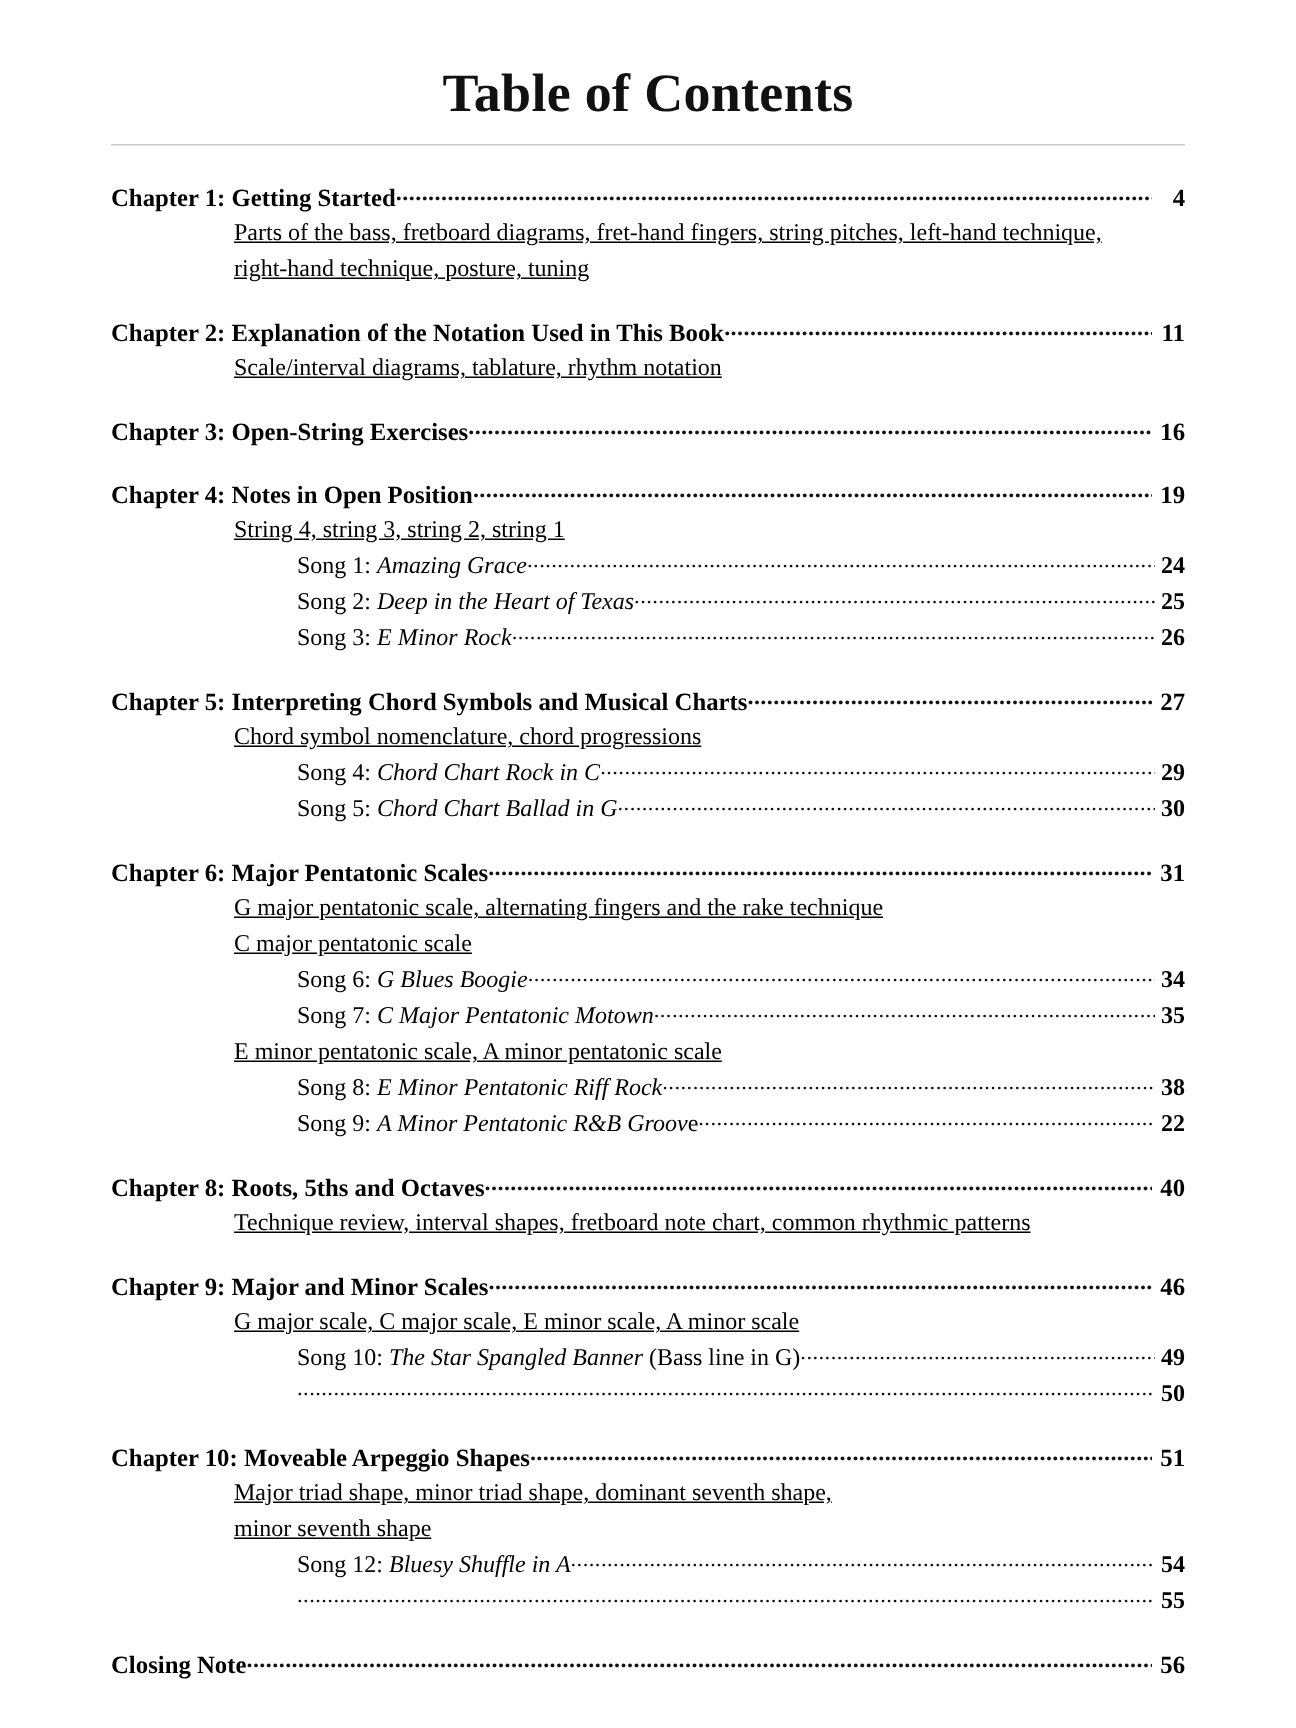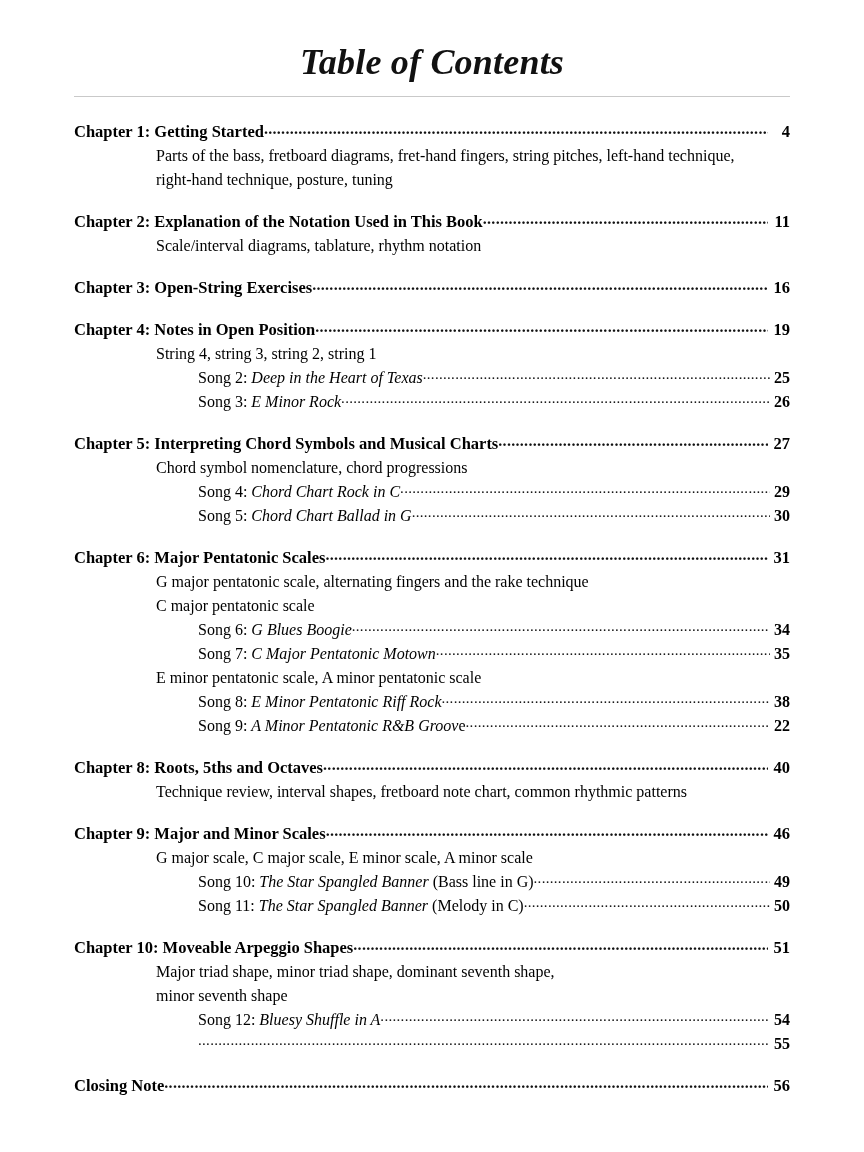--- a/index.html
+++ b/index.html
@@ -26,21 +26,20 @@
   
   .doc-title {
     text-align: center;
     font-size: 36px;
     font-weight: bold;
     letter-spacing: 0.2px;
     margin: 0;
     padding-top: 42px;
     line-height: 1.15;
     color: #111111;
-    font-style: italic;
   }
   .title-rule {
     height: 0;
     border: 0;
     border-top: 1px solid #c9c9c9;
     margin: 13px 0 0 0;
     width: 716px;
   }
 
   
@@ -93,20 +92,21 @@
   .chapter:first-child { margin-top: 0; }
   .chapter .page-num { min-width: 22px; font-size: 16.5px; }
   .chapter .leader::after { font-size: 16px; letter-spacing: 0.3px; }
 
   
   .desc {
     font-size: 16px;
     margin-left: 82px;
     line-height: 24px;
     white-space: nowrap;
+    text-decoration: underline;
   }
 
   
   .song {
     font-size: 16px;
     margin-left: 124px;
     width: 592px;
   }
   .song .page-num { min-width: 20px; font-size: 16px; }
   .song .leader::after { font-size: 15px; letter-spacing: 0.3px; }
@@ -142,20 +142,25 @@
         <span class="leader"></span>
         <span class="page-num">16</span>
       </div>
       <div class="entry chapter">
         <span class="label">Chapter 4: Notes in Open Position</span>
         <span class="leader"></span>
         <span class="page-num">19</span>
       </div>
       <div class="desc">String 4, string 3, string 2, string 1</div>
       <div class="entry song">
+        <span class="label"><span>Song 1: </span><span class="song-title">Amazing Grace</span><span class="song-suffix"> </span></span>
+        <span class="leader"></span>
+        <span class="page-num">24</span>
+      </div>
+      <div class="entry song">
         <span class="label"><span>Song 2: </span><span class="song-title">Deep in the Heart of Texas</span></span>
         <span class="leader"></span>
         <span class="page-num">25</span>
       </div>
       <div class="entry song">
         <span class="label"><span>Song 3: </span><span class="song-title">E Minor Rock</span></span>
         <span class="leader"></span>
         <span class="page-num">26</span>
       </div>
       <div class="entry chapter">
@@ -213,21 +218,20 @@
         <span class="leader"></span>
         <span class="page-num">46</span>
       </div>
       <div class="desc">G major scale, C major scale, E minor scale, A minor scale</div>
       <div class="entry song">
         <span class="label"><span>Song 10: </span><span class="song-title">The Star Spangled Banner</span><span class="song-suffix"> (Bass line in G) </span></span>
         <span class="leader"></span>
         <span class="page-num">49</span>
       </div>
       <div class="entry song">
-        <span class="label"><span>Song 11: </span><span class="song-title">The Star Spangled Banner</span><span class="song-suffix"> (Melody in C)</span></span>
         <span class="leader"></span>
         <span class="page-num">50</span>
       </div>
       <div class="entry chapter">
         <span class="label">Chapter 10: Moveable Arpeggio Shapes</span>
         <span class="leader"></span>
         <span class="page-num">51</span>
       </div>
       <div class="desc">Major triad shape, minor triad shape, dominant seventh shape,</div>
       <div class="desc">minor seventh shape</div>

